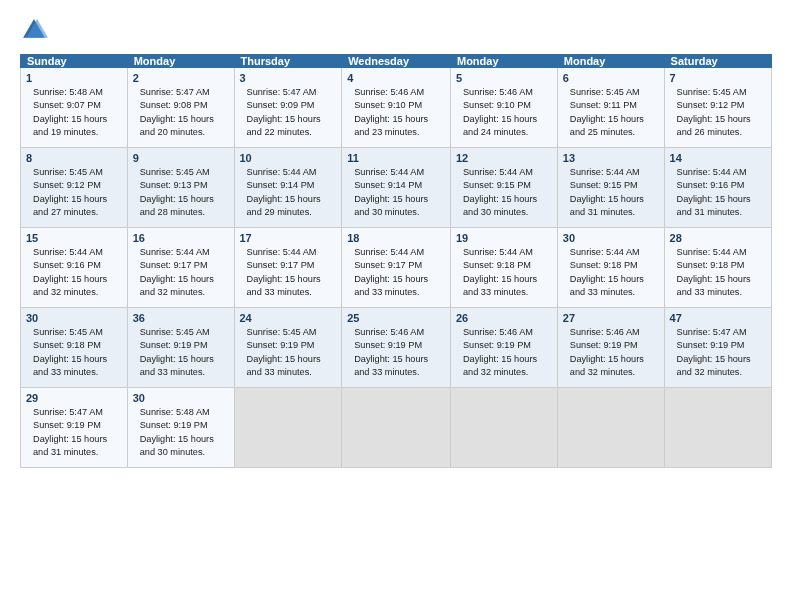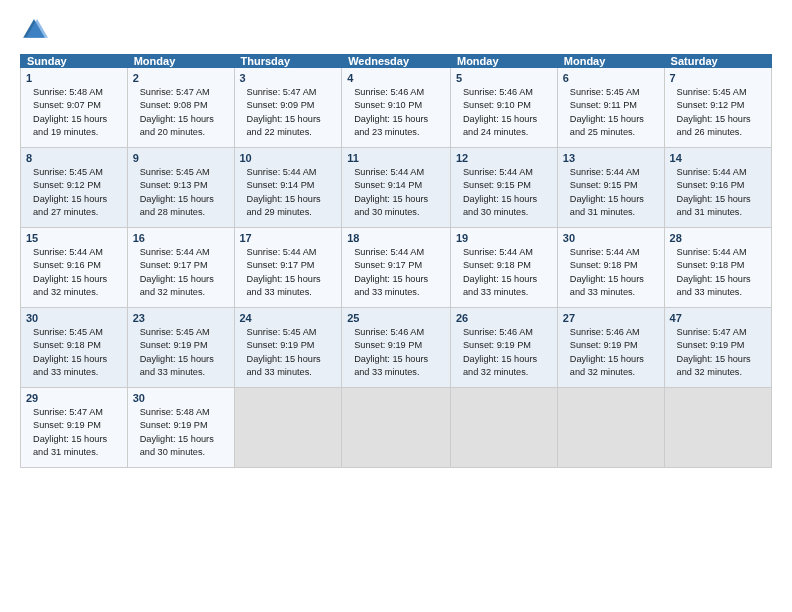--- a/index.html
+++ b/index.html
@@ -286,21 +286,21 @@
         </tr>
         <tr>
           <td>
             <span class="day-num">30</span>
             <div class="cell-text" style="white-space: pre-line;">Sunrise: 5:45 AM
 Sunset: 9:18 PM
 Daylight: 15 hours
 and 33 minutes.</div>
           </td>
           <td>
-            <span class="day-num">23</span>
+            <span class="day-num">36</span>
             <div class="cell-text" style="white-space: pre-line;">Sunrise: 5:45 AM
 Sunset: 9:19 PM
 Daylight: 15 hours
 and 33 minutes.</div>
           </td>
           <td>
             <span class="day-num">24</span>
             <div class="cell-text" style="white-space: pre-line;">Sunrise: 5:45 AM
 Sunset: 9:19 PM
 Daylight: 15 hours

